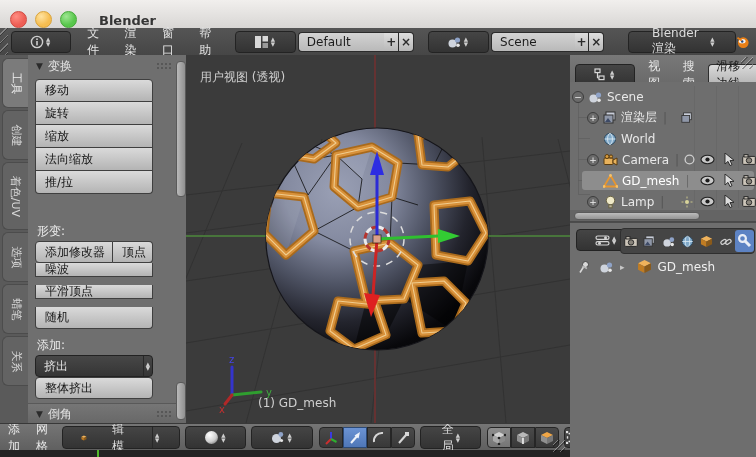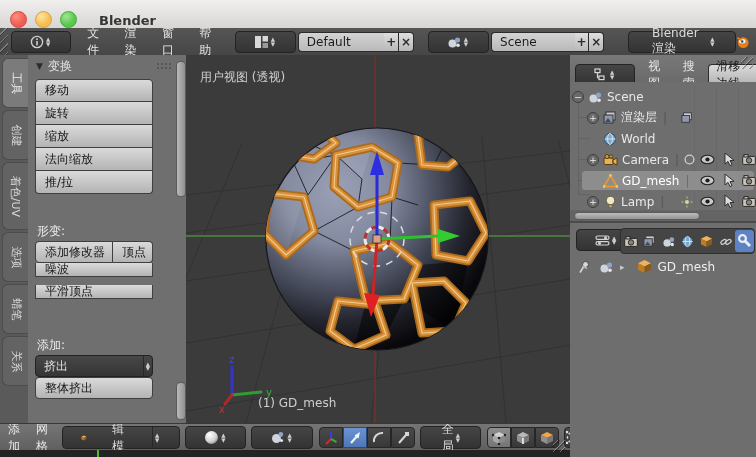--- a/index.html
+++ b/index.html
@@ -198,27 +198,33 @@
     <div class="tbtn first" style="top:24px;">移动</div>
     <div class="tbtn mid" style="top:70px;">缩放</div>
     <div class="tbtn mid" style="top:93px;">法向缩放</div>
     <div class="tbtn last" style="top:116px;">推/拉</div>
 
     <div class="slabel" style="top:168px;">形变:</div>
     <div class="tbtn solo" style="top:186px;width:78px;height:22px;border-radius:4px 0 0 4px;">添加修改器</div>
     <div class="tbtn solo" style="top:186px;left:85px;width:40px;height:22px;border-left:none;border-radius:0 4px 4px 0;">顶点</div>
     <div class="tbtn solo" style="top:208px;height:14px;border-top:none;border-radius:0;">噪波</div>
     <div class="tbtn mid" style="top:230px;height:14px;">平滑顶点</div>
+    <div class="tbtn last" style="top:252px;height:22px;">随机</div>
     <div class="slabel" style="top:282px;">添加:</div>
     <div class="ddark" style="top:300px;">
       <span>挤出</span>
       <span class="stp"></span>
     </div>
     <div class="tbtn solo" style="top:322px;height:22px;">整体挤出</div>
 
+    <div class="phdr" style="top:348px;height:20px;background:linear-gradient(#767676,#676767);border-top:1px solid #595959;">
+      <span class="tri"></span>
+      <span>倒角</span>
+      <span class="dots"></span>
+    </div>
     <div class="pill" style="top:6px;height:134px;"></div>
     <div class="pill" style="top:327px;height:36px;"></div>
   </div>
 
   <div class="abs viewport">
     <svg width="384" height="368" viewBox="0 0 384 368">
       <defs>
         <radialGradient id="ballg" cx="32%" cy="28%" r="85%">
           <stop offset="0%" stop-color="#9aa0b5"></stop>
           <stop offset="28%" stop-color="#848aa0"></stop>

